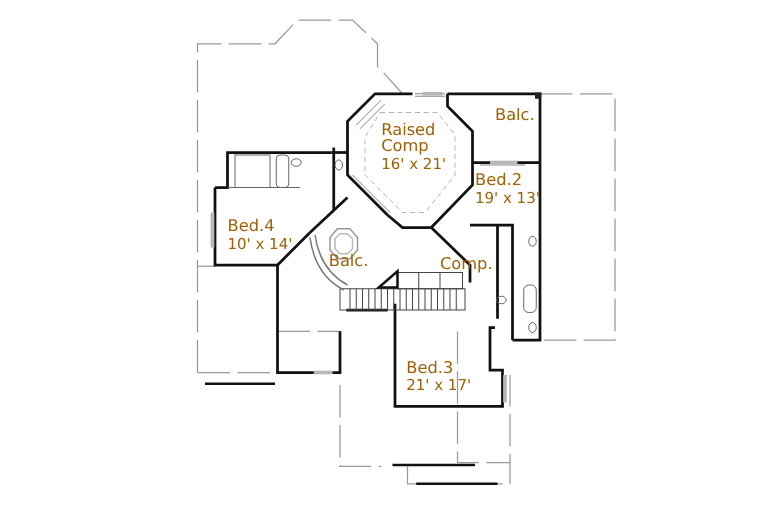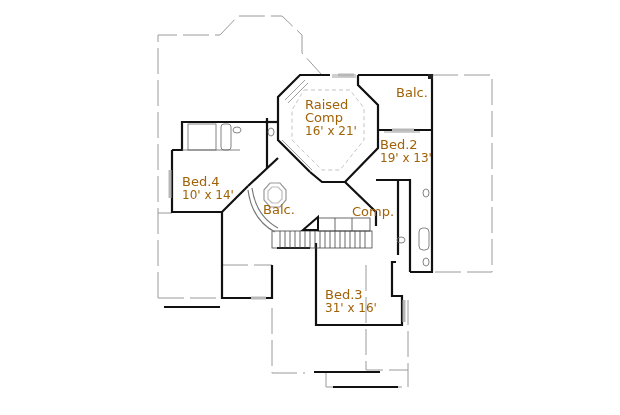--- a/index.html
+++ b/index.html
@@ -147,14 +147,14 @@
 <div class="lbl" style="left:263px;top:203px;">
   <span class="name">Balc.</span>
 </div>
 
 <div class="lbl" style="left:352px;top:205px;">
   <span class="name">Comp.</span>
 </div>
 
 <div class="lbl" style="left:325px;top:288px;width:52px;">
   <span class="name">Bed.3</span>
-  <span class="dim">31' x 16'</span>
+  <span class="dim">21' x 17'</span>
 </div>
 
 </body></html>

